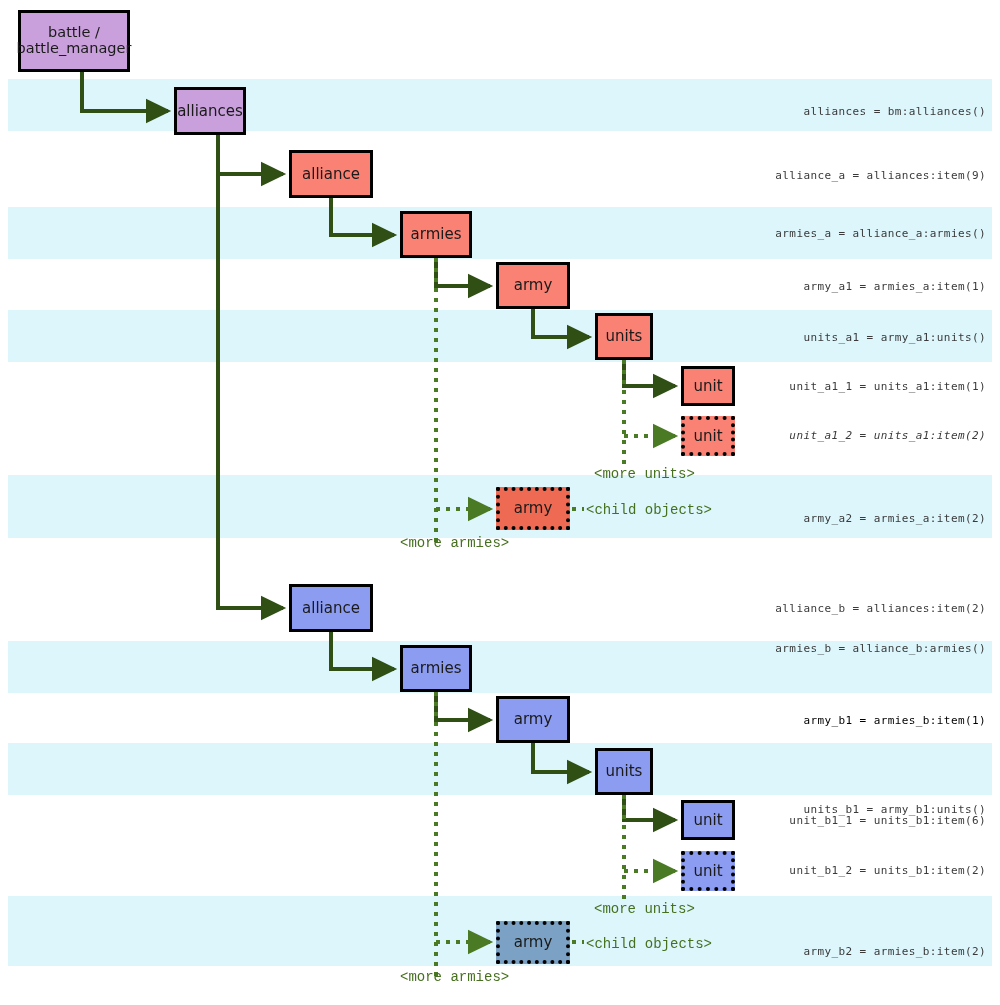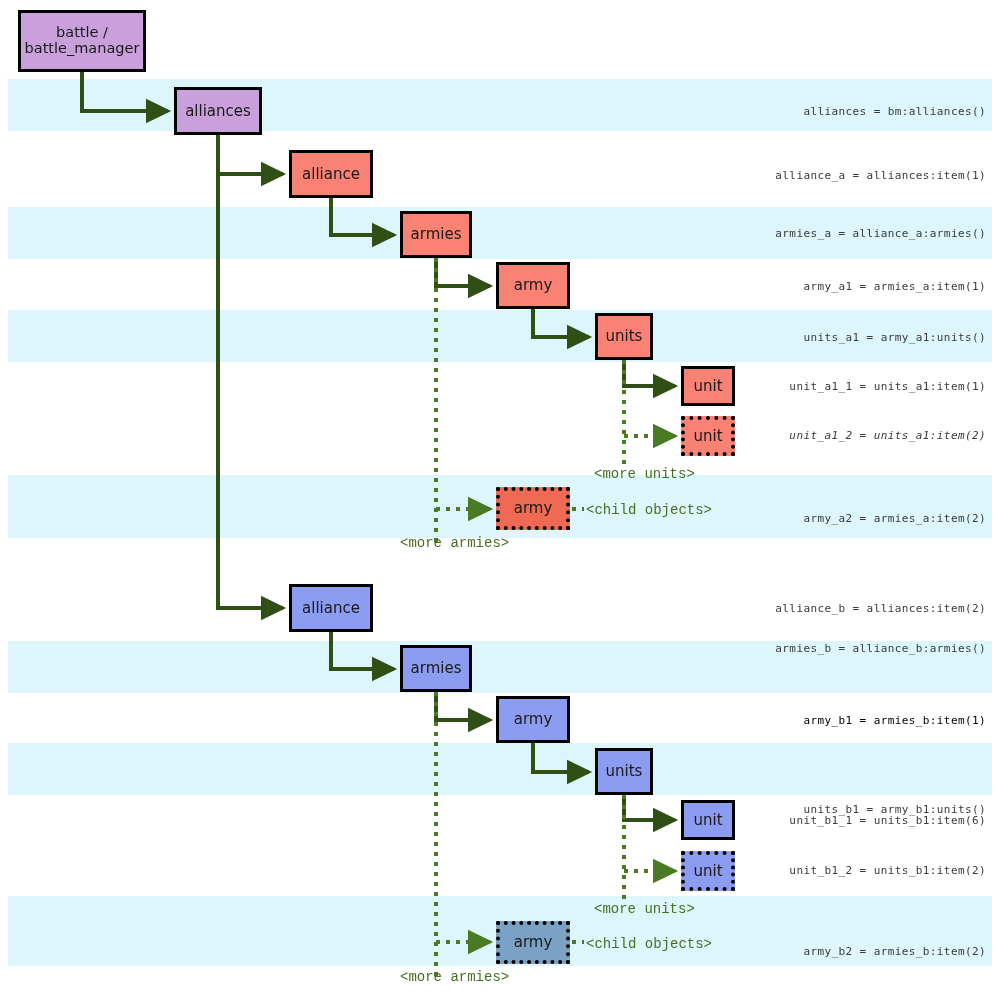--- a/index.html
+++ b/index.html
@@ -78,24 +78,24 @@
       <path d="M624,871 L675,871"></path>
       <path d="M436,942 L490,942"></path>
     </g>
     <g fill="none" stroke="#4a7a23" stroke-width="4" stroke-dasharray="4 6">
       <path d="M572,509 L584,509"></path>
       <path d="M572,942 L584,942"></path>
     </g>
   </svg>
 
   <div id="nodes-layer">
-      <div class="node two-line" style="left: 18px; top: 10px; width: 128px; height: 62px; background: rgb(201, 160, 220); border-color: rgb(0, 0, 0);">
+      <div class="node two-line" style="left: 18px; top: 10px; width: 112px; height: 62px; background: rgb(201, 160, 220); border-color: rgb(0, 0, 0);">
         <span>battle /<br>battle_manager</span>
       </div>
-      <div class="node" style="left: 174px; top: 87px; width: 88px; height: 48px; background: rgb(201, 160, 220); border-color: rgb(0, 0, 0);">
+      <div class="node" style="left: 174px; top: 87px; width: 72px; height: 48px; background: rgb(201, 160, 220); border-color: rgb(0, 0, 0);">
         <span>alliances</span>
       </div>
       <div class="node" style="left: 289px; top: 150px; width: 84px; height: 48px; background: rgb(249, 130, 116); border-color: rgb(0, 0, 0);">
         <span>alliance</span>
       </div>
       <div class="node" style="left: 400px; top: 211px; width: 72px; height: 47px; background: rgb(249, 130, 116); border-color: rgb(0, 0, 0);">
         <span>armies</span>
       </div>
       <div class="node" style="left: 496px; top: 262px; width: 74px; height: 47px; background: rgb(249, 130, 116); border-color: rgb(0, 0, 0);">
         <span>army</span>
@@ -129,21 +129,21 @@
       </div>
       <div class="node dotted" style="left: 681px; top: 851px; width: 54px; height: 40px; background: rgb(140, 156, 240); border-color: rgb(0, 0, 0);">
         <span>unit</span>
       </div>
       <div class="node dotted" style="left: 496px; top: 921px; width: 74px; height: 43px; background: rgb(123, 162, 196); border-color: rgb(0, 0, 0);">
         <span>army</span>
       </div>
     </div>
   <div id="code-layer">
       <div class="code" style="right: 14px; top: 105px; color: rgb(58, 58, 58);">alliances = bm:alliances()</div>
-      <div class="code" style="right: 14px; top: 169px; color: rgb(58, 58, 58);">alliance_a = alliances:item(1)</div>
+      <div class="code" style="right: 14px; top: 169px; color: rgb(58, 58, 58);">alliance_a = alliances:item(9)</div>
       <div class="code" style="right: 14px; top: 227px; color: rgb(58, 58, 58);">armies_a = alliance_a:armies()</div>
       <div class="code" style="right: 14px; top: 280px; color: rgb(58, 58, 58);">army_a1 = armies_a:item(1)</div>
       <div class="code" style="right: 14px; top: 331px; color: rgb(58, 58, 58);">units_a1 = army_a1:units()</div>
       <div class="code" style="right: 14px; top: 380px; color: rgb(58, 58, 58);">unit_a1_1 = units_a1:item(1)</div>
       <div class="code" style="right: 14px; top: 429px; color: rgb(58, 58, 58); font-style: italic;">unit_a1_2 = units_a1:item(2)</div>
       <div class="code" style="right: 14px; top: 512px; color: rgb(58, 58, 58);">army_a2 = armies_a:item(2)</div>
       <div class="code" style="right: 14px; top: 602px; color: rgb(58, 58, 58);">alliance_b = alliances:item(2)</div>
       <div class="code" style="right: 14px; top: 642px; color: rgb(58, 58, 58);">armies_b = alliance_b:armies()</div>
       <div class="code" style="right: 14px; top: 714px; color: #000000;">army_b1 = armies_b:item(1)</div>
       <div class="code" style="right: 14px; top: 803px; color: rgb(58, 58, 58);">units_b1 = army_b1:units()</div>

